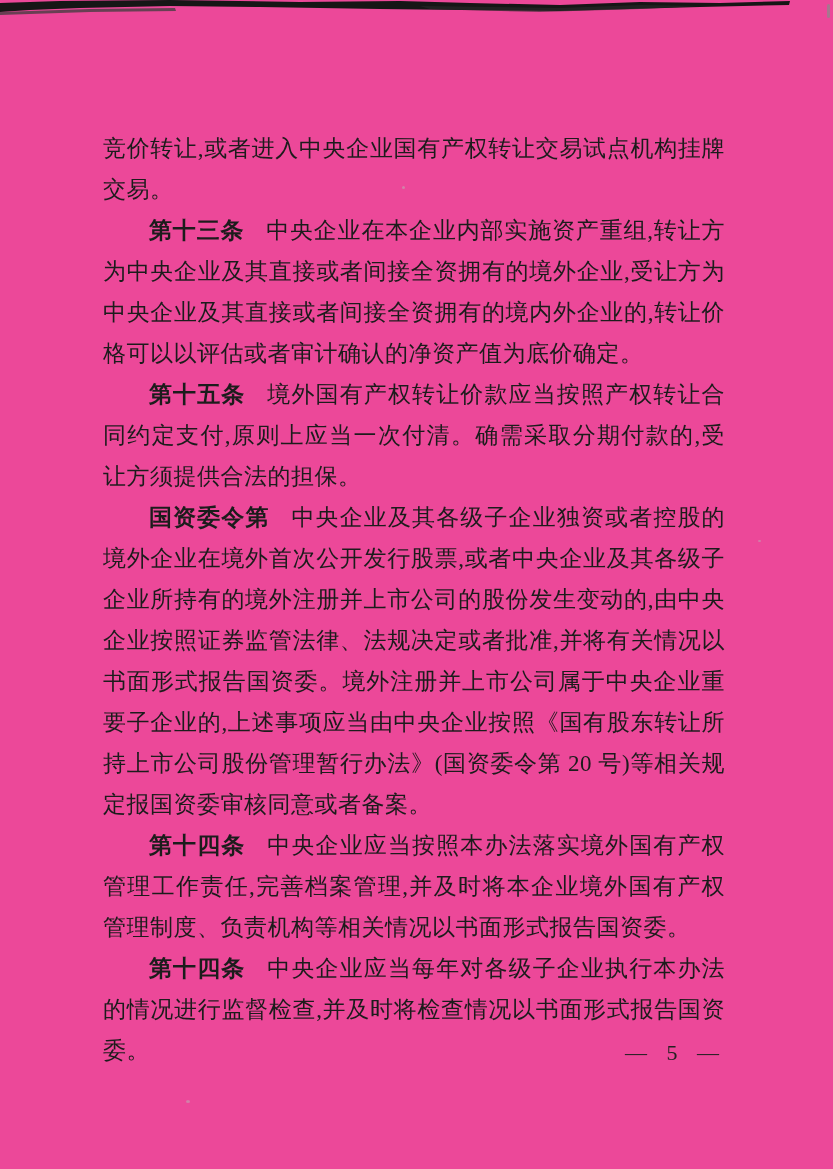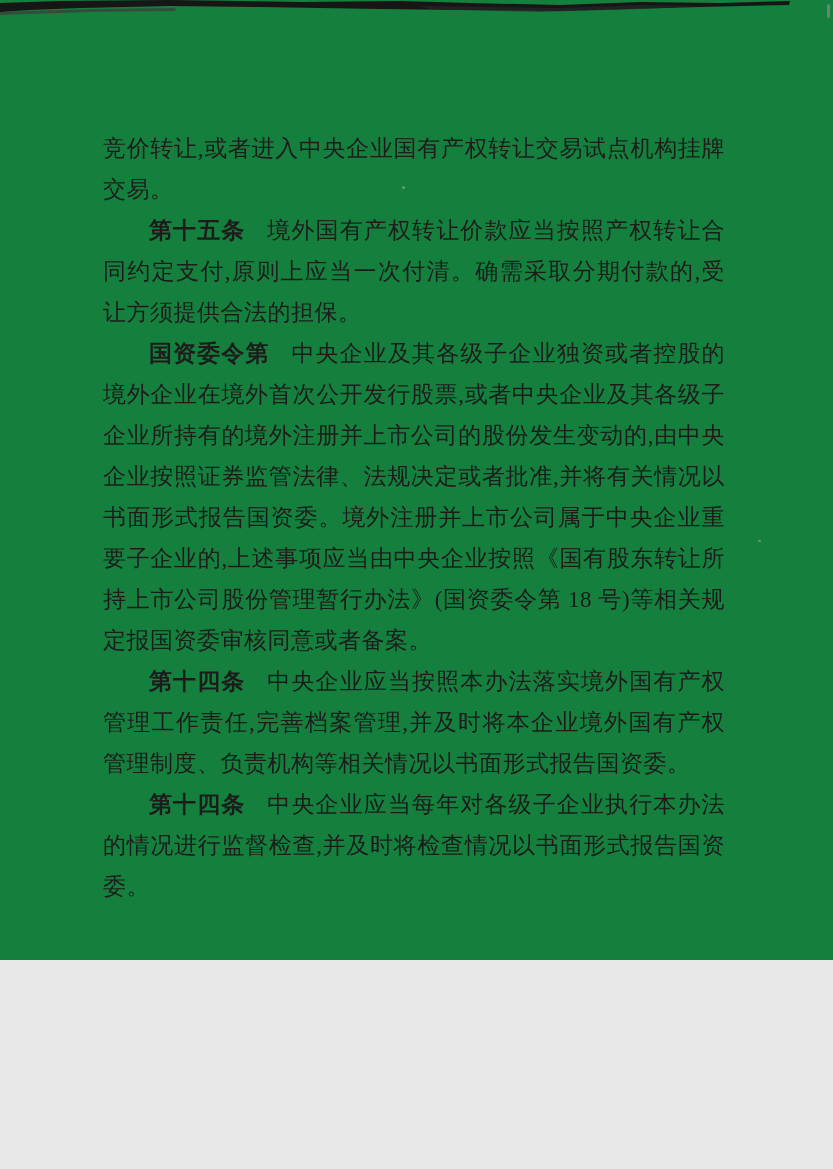--- a/index.html
+++ b/index.html
@@ -1,20 +1,20 @@
 <!DOCTYPE html>
 <html><head>
 <meta charset="utf-8">
 <style>
   html, body { margin: 0; padding: 0; background: #e8e8e8; }
   .page {
     position: relative;
     width: 833px;
-    height: 960px;
-    background: #15803d;
+    height: 1169px;
+    background: #ec4899;
     overflow: hidden;
     font-family: "Liberation Serif", "DejaVu Serif", serif;
     color: #1c1c1c;
   }
   
   .scan-band { position: absolute; top: 0; left: 0; width: 833px; height: 30px; }
   .edge-mark-right {
     position: absolute; right: 3px; top: 4px; width: 3px; height: 14px;
     background: #8a8a8a; opacity: .7; border-radius: 2px;
   }
@@ -65,24 +65,25 @@
   <div class="edge-mark-right"></div>
 
   <div class="speckle sp1"></div>
   <div class="speckle sp2"></div>
   <div class="speckle sp3"></div>
 
   <div class="doc-body">
 
     <p class="para-continuation"><span>竞价转让,或者进入中央企业国有产权转让交易试点机构挂牌交易。</span></p>
 
+    <p class="para-article"><span class="article-term">第十三条</span><span>中央企业在本企业内部实施资产重组,转让方为中央企业及其直接或者间接全资拥有的境外企业,受让方为中央企业及其直接或者间接全资拥有的境内外企业的,转让价格可以以评估或者审计确认的净资产值为底价确定。</span></p>
 
     <p class="para-article"><span class="article-term">第十五条</span><span>境外国有产权转让价款应当按照产权转让合同约定支付,原则上应当一次付清。确需采取分期付款的,受让方须提供合法的担保。</span></p>
 
-    <p class="para-article"><span class="article-term">国资委令第</span><span>中央企业及其各级子企业独资或者控股的境外企业在境外首次公开发行股票,或者中央企业及其各级子企业所持有的境外注册并上市公司的股份发生变动的,由中央企业按照证券监管法律、法规决定或者批准,并将有关情况以书面形式报告国资委。境外注册并上市公司属于中央企业重要子企业的,上述事项应当由中央企业按照《国有股东转让所持上市公司股份管理暂行办法》(国资委令第 18 号)等相关规定报国资委审核同意或者备案。</span></p>
+    <p class="para-article"><span class="article-term">国资委令第</span><span>中央企业及其各级子企业独资或者控股的境外企业在境外首次公开发行股票,或者中央企业及其各级子企业所持有的境外注册并上市公司的股份发生变动的,由中央企业按照证券监管法律、法规决定或者批准,并将有关情况以书面形式报告国资委。境外注册并上市公司属于中央企业重要子企业的,上述事项应当由中央企业按照《国有股东转让所持上市公司股份管理暂行办法》(国资委令第 20 号)等相关规定报国资委审核同意或者备案。</span></p>
 
     <p class="para-article"><span class="article-term">第十四条</span><span>中央企业应当按照本办法落实境外国有产权管理工作责任,完善档案管理,并及时将本企业境外国有产权管理制度、负责机构等相关情况以书面形式报告国资委。</span></p>
 
     <p class="para-article"><span class="article-term">第十四条</span><span>中央企业应当每年对各级子企业执行本办法的情况进行监督检查,并及时将检查情况以书面形式报告国资委。</span></p>
 
   </div>
 
   <div class="page-number">— 5 —</div>
 
 </div>

